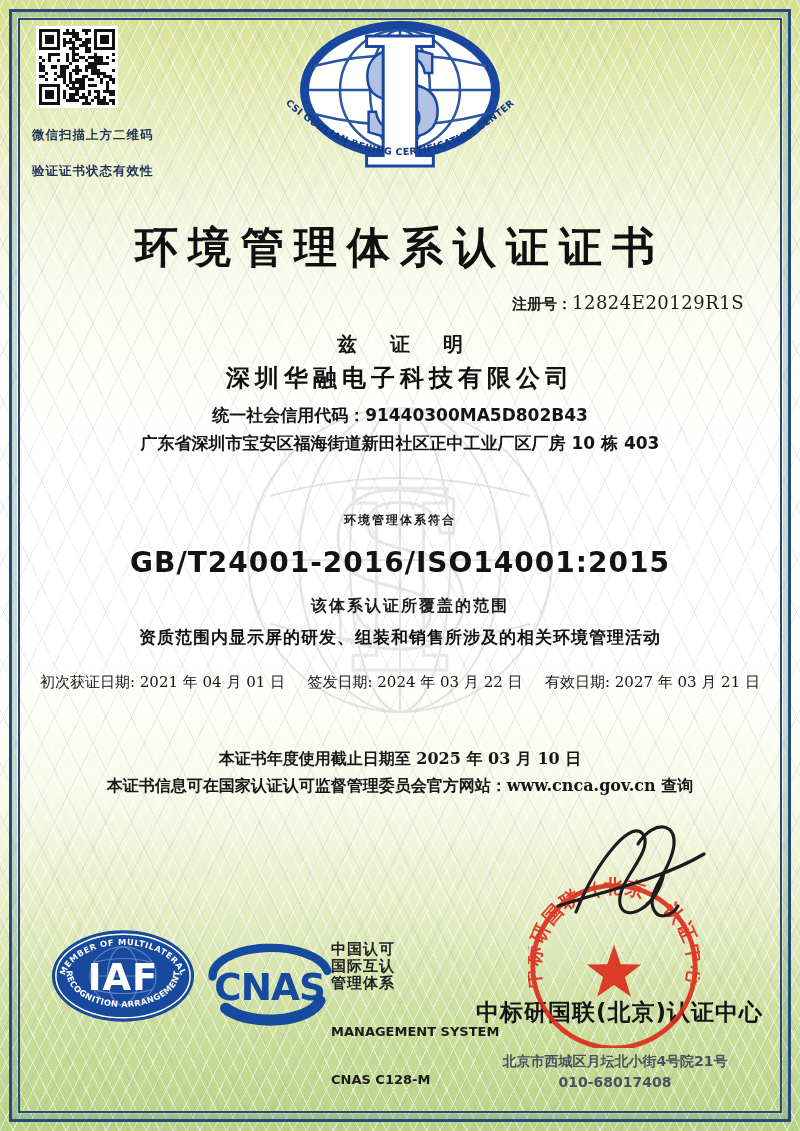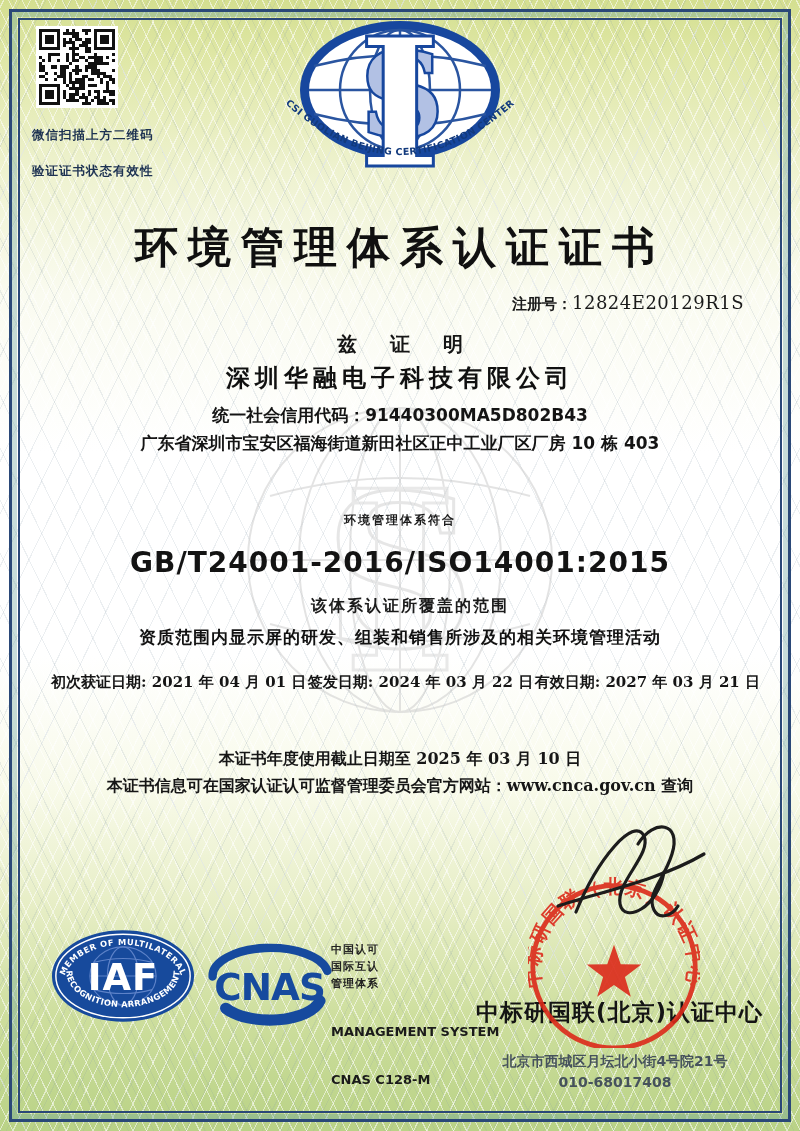--- a/index.html
+++ b/index.html
@@ -42,34 +42,34 @@
   .address-line { top:432px; font-size:17px; font-weight:700; color:#141414; }
 
   .watermark { left:238px; top:398px; width:324px; height:324px; opacity:.5; z-index:1; }
 
   .conform { top:512px; font-size:12px; font-weight:700; color:#1b1b1b; letter-spacing:2px; }
   .std-code { top:546px; font-size:28px; font-weight:700; color:#131313; letter-spacing:1px; }
   .scope-heading { top:596px; font-size:16px; font-weight:700; color:#1b1b1b; letter-spacing:2px;padding-left:20px; }
   .scope-text { top:626px; font-size:17px; font-weight:700; color:#121212; letter-spacing:1px; }
 
   .dates-row { top:673px; left:0; right:0; display:flex; justify-content:space-between; padding:0 40px;
-               font-size:15px; font-weight:700; color:#151515; font-family:"DejaVu Serif","Liberation Serif",serif;margin-left:11px; }
+               font-size:15px; font-weight:400; color:#151515; font-family:"DejaVu Serif","Liberation Serif",serif; }
   .note { font-weight:600; color:#161616; font-family:"DejaVu Serif","Liberation Serif",serif; }
   .note-1 { top:721px; font-size:16px; }
   .note-2 { top:749px; font-size:16px; }
   .note-3 { top:776px; font-size:16px; }
 
   .signature { left:542px; top:810px; width:178px; height:125px; z-index:5; }
   .seal { left:528px; top:876px; width:172px; height:172px; z-index:4; opacity:.9; }
   .issuer-text { left:476px; top:997px; font-size:23px; font-weight:600; color:#141414; letter-spacing:1px; z-index:3; }
 
   .iaf-logo { left:50px; top:927px; width:146px; height:98px; }
   .cnas-logo { left:207px; top:937px; width:126px; height:94px; }
   .cnas-text { left:331px; top:941px; }
-  .cnas-text .zh { font-size:11px; font-weight:700; color:#222; line-height:17px; letter-spacing:1px; }
+  .cnas-text .zh { font-size:15px; font-weight:700; color:#222; line-height:17px; letter-spacing:1px; }
   .cnas-text .en { font-size:13px; font-weight:700; color:#1a1a1a; line-height:16px;margin-top:32px; }
   .cnas-text .en:first-of-type { margin-top:6px; }
 
   .bottom-address { left:430px; width:370px; top:1051px; text-align:center;
                     font-size:14px; font-weight:700; color:#46525c; line-height:21px; }
 </style>
 </head>
 <body>
 
 <div class="page">

